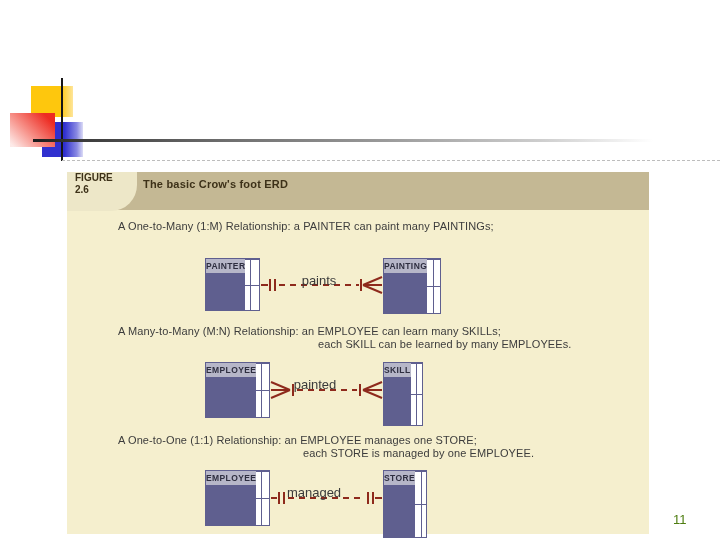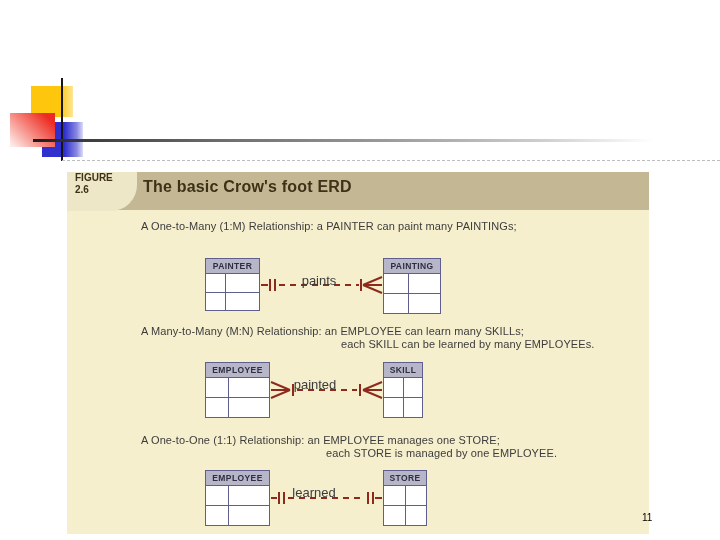--- a/index.html
+++ b/index.html
@@ -20,46 +20,46 @@
     border-top:1px dashed #bdbdbd;}
 
   
   .title{position:absolute;left:95px;top:95px;margin:0;font-size:31px;font-weight:400;
     color:var(--title,#32327d);letter-spacing:0.2px;white-space:nowrap;}
 
   
   .figure{position:absolute;left:67px;top:172px;width:582px;height:362px;
     background:var(--panel-bg,#f5efce);}
   .band{position:absolute;left:0;top:0;width:582px;height:38px;background:var(--band-bg,#c4b894);}
-  .caption{position:absolute;left:76px;top:6px;font-size:16px;font-weight:bold;
+  .caption{position:absolute;left:76px;top:6px;font-size:11px;font-weight:bold;
     color:var(--caption-text,#3d3118);letter-spacing:0.2px;white-space:nowrap;}
   .fig-label{position:absolute;left:0;top:0;width:70px;height:39px;
     background:var(--label-bg,#ede7c8);border-radius:0 0 26px 0;
     padding:0 0 0 8px;box-sizing:border-box;
     font-size:10px;font-weight:bold;line-height:12px;color:var(--caption-text,#3d3118);}
 
   
   .desc{position:absolute;font-size:11px;line-height:12px;color:var(--desc-text,#3c3c3c);
-    letter-spacing:0.1px;white-space:nowrap;margin-left:23px;}
+    letter-spacing:0.1px;white-space:nowrap;}
 
   
   .entity{position:absolute;border:1px solid var(--entity-border,#5f5f8f);
-    background:var(--entity-border,#5f5f8f);display:flex;flex-direction:column;box-sizing:border-box;}
+    background:var(--entity-border,#5f5f8f);display:flex;flex-direction:row;box-sizing:border-box;}
   .ehead{height:14px;flex:0 0 14px;background:var(--entity-header-bg,#b6b6c8);
     font-size:8.5px;font-weight:bold;color:#2e2e40;letter-spacing:0.4px;
     display:flex;align-items:center;justify-content:center;white-space:nowrap;}
   .ebody{flex:1;display:grid;grid-template-rows:1fr 1fr;gap:1px;margin-top:1px;}
   .cell{background:#ffffff;}
 
   
   .connector{position:absolute;color:var(--connector,#8e2a1c);overflow:visible;}
   .connector line{stroke:currentColor;stroke-width:2;}
   .verb{position:absolute;font-size:13px;color:#3b3b3b;transform:translateX(-50%);white-space:nowrap;}
 
-  .page-number{position:absolute;left:642px;top:512px;font-size:10px;color:#000000;}
+  .page-number{position:absolute;left:673px;top:512px;font-size:13px;color:#4d7c0f;}
 </style>
 </head>
 <body>
 
 <div class="slide">
 
   <div class="sq-yellow"></div>
   <div class="sq-blue"></div>
   <div class="sq-red"></div>
   <div class="vline"></div>
@@ -113,21 +113,21 @@
 
     <div class="entity" style="left:138px;top:190px;width:65px;height:56px">
       <div class="ehead">EMPLOYEE</div>
       <div class="ebody" style="grid-template-columns:35% 1fr">
         <div class="cell"></div>
           <div class="cell"></div>
         <div class="cell"></div>
           <div class="cell"></div>
       </div>
     </div>
-    <div class="entity" style="left:316px;top:190px;width:40px;height:56px">
+    <div class="entity" style="left:316px;top:190px;width:40px;height:64px">
       <div class="ehead">SKILL</div>
       <div class="ebody" style="grid-template-columns:50% 1fr">
         <div class="cell"></div>
           <div class="cell"></div>
         <div class="cell"></div>
           <div class="cell"></div>
       </div>
     </div>
 
     <svg class="connector" style="left:203px;top:206px" width="113" height="24">
@@ -148,36 +148,36 @@
 
     <div class="entity" style="left:138px;top:298px;width:65px;height:56px">
       <div class="ehead">EMPLOYEE</div>
       <div class="ebody" style="grid-template-columns:35% 1fr">
         <div class="cell"></div>
           <div class="cell"></div>
         <div class="cell"></div>
           <div class="cell"></div>
       </div>
     </div>
-    <div class="entity" style="left:316px;top:298px;width:44px;height:56px">
+    <div class="entity" style="left:316px;top:298px;width:44px;height:68px">
       <div class="ehead">STORE</div>
       <div class="ebody" style="grid-template-columns:50% 1fr">
         <div class="cell"></div>
           <div class="cell"></div>
         <div class="cell"></div>
           <div class="cell"></div>
       </div>
     </div>
 
     <svg class="connector" style="left:203px;top:314px" width="113" height="24">
       <line x1="1" y1="12" x2="7" y2="12"></line>
       <line x1="9" y1="6" x2="9" y2="18"></line>
       <line x1="14" y1="6" x2="14" y2="18"></line>
       <line x1="18" y1="12" x2="95" y2="12" stroke-dasharray="6 5"></line>
       <line x1="98" y1="6" x2="98" y2="18"></line>
       <line x1="103" y1="6" x2="103" y2="18"></line>
       <line x1="105" y1="12" x2="112" y2="12"></line>
     </svg>
-    <span class="verb" style="left:247px;top:313px">learned</span>
+    <span class="verb" style="left:247px;top:313px">managed</span>
   </div>
 
   <div class="page-number">11</div>
 </div>
 
 </body></html>

